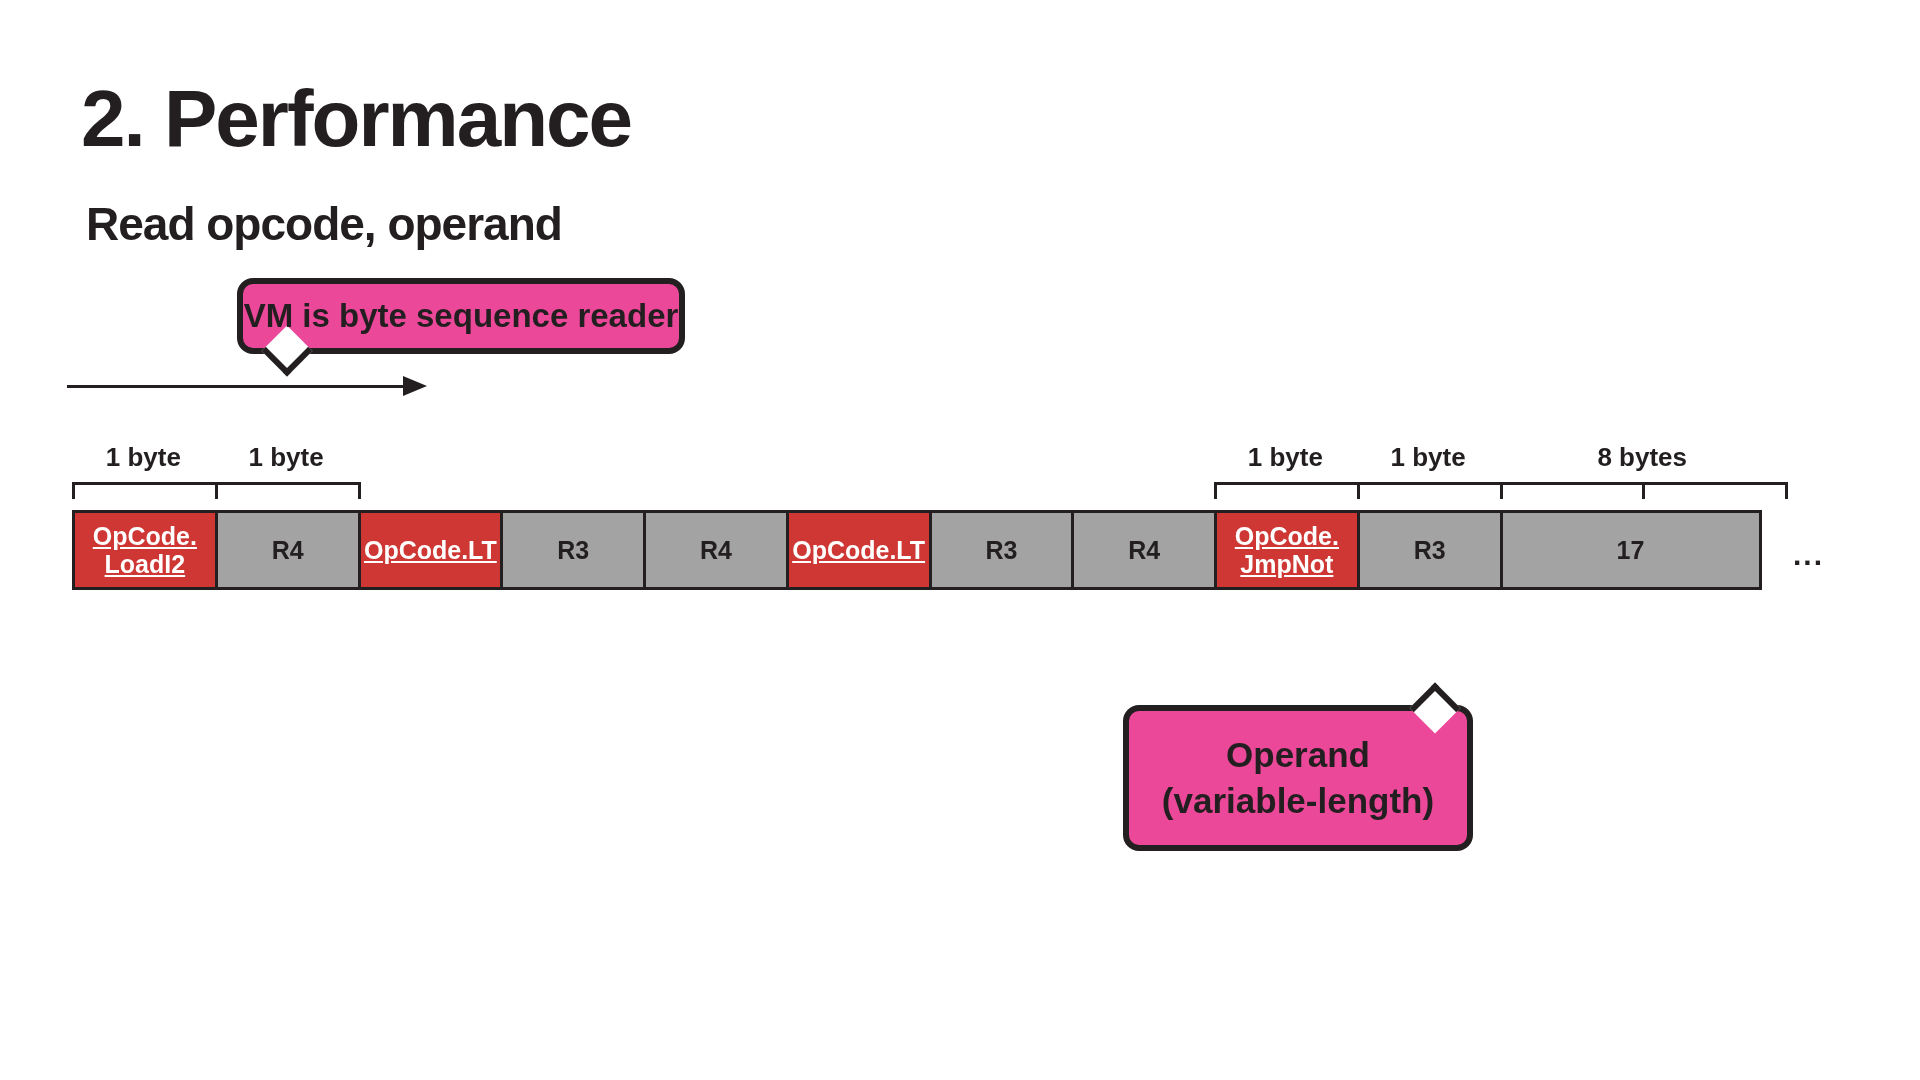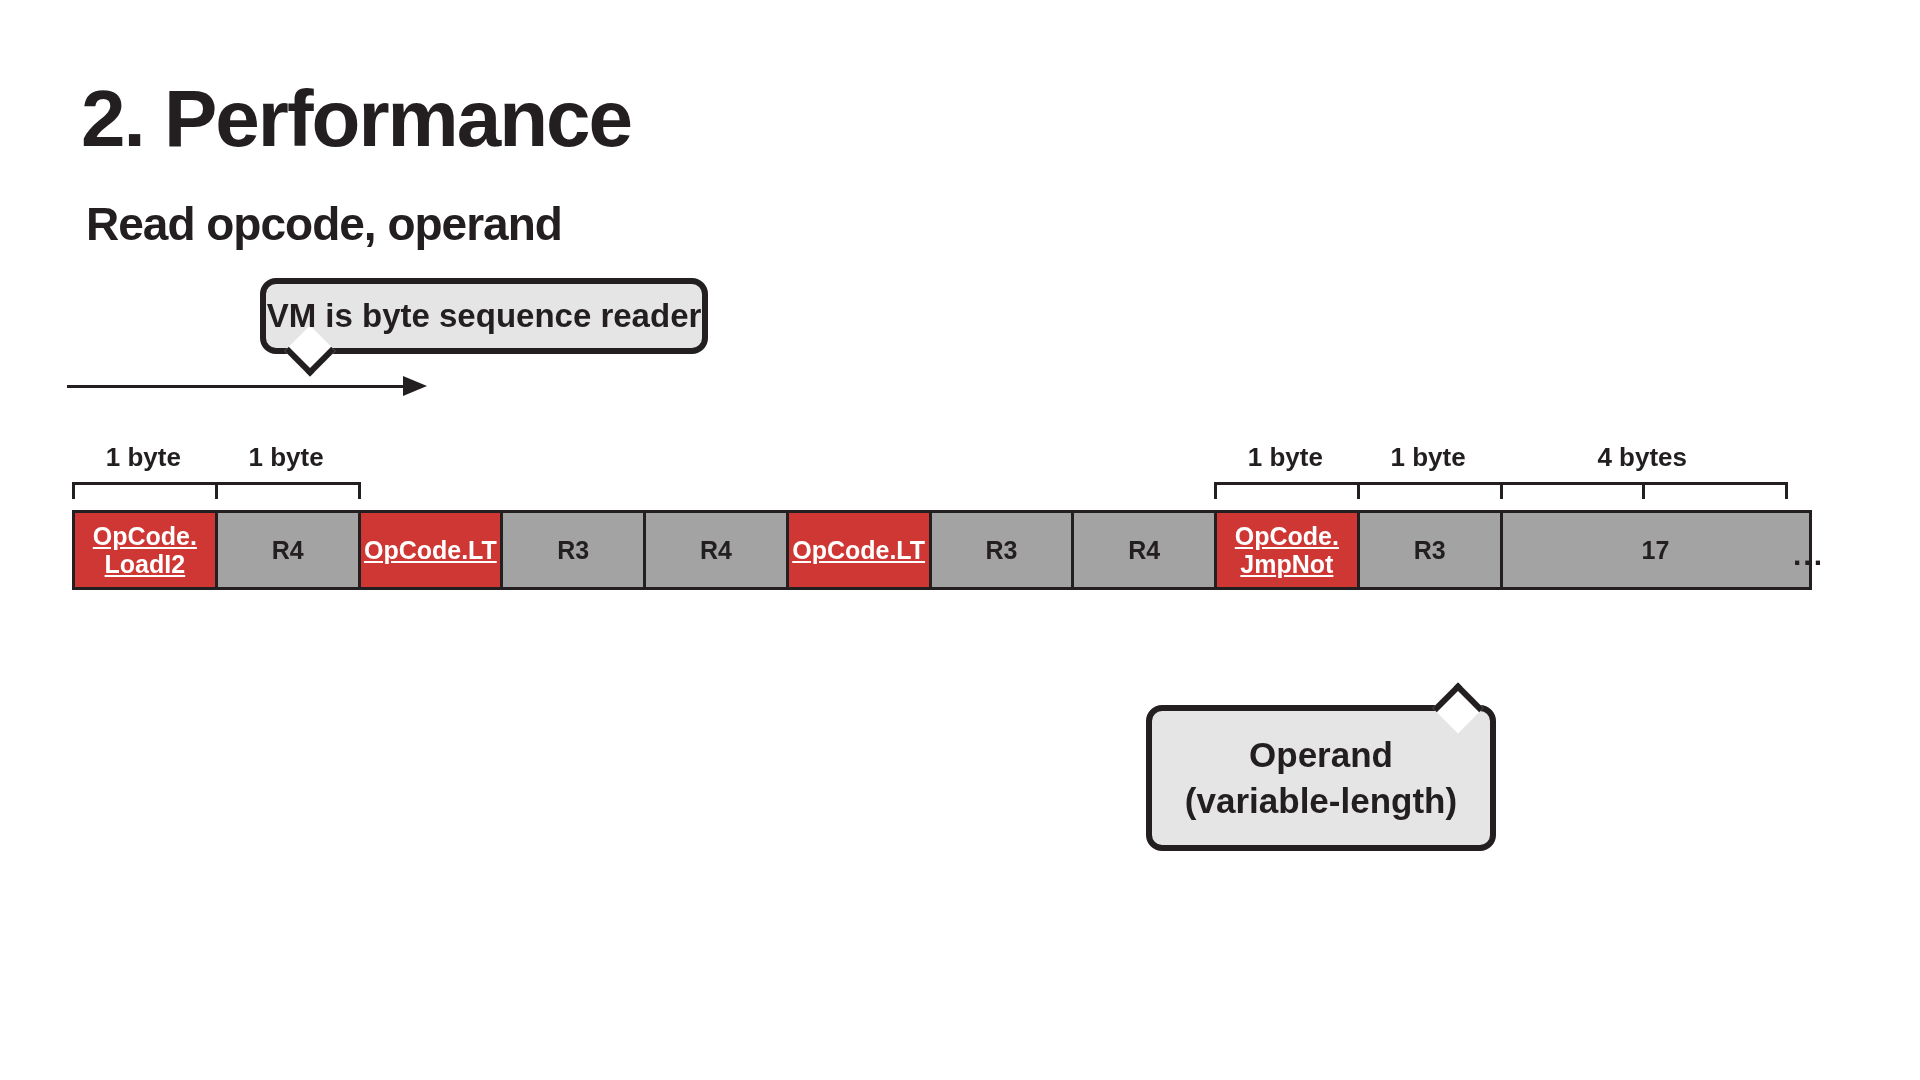--- a/index.html
+++ b/index.html
@@ -10,23 +10,23 @@
   }
   .title{
     position:absolute;left:78px;top:74px;margin:3px;
     font-size:80px;font-weight:800;letter-spacing:-2px;line-height:1.05;
   }
   .subtitle{
     position:absolute;left:82px;top:196px;margin:4px;
     font-size:46px;font-weight:700;letter-spacing:-1px;line-height:1.05;
   }
   .bubble{
-    position:absolute;background:#e5e5e5;border:6px solid var(--ink);border-radius:16px;
+    position:absolute;background:#ec4899;border:6px solid var(--ink);border-radius:16px;
     display:flex;align-items:center;justify-content:center;
-    font-weight:700;text-align:center;box-sizing:border-box;margin-left:23px;
+    font-weight:700;text-align:center;box-sizing:border-box;
   }
   .bubble-reader{left:237px;top:278px;width:448px;height:76px;font-size:33px;}
   .bubble-operand{left:1123px;top:705px;width:350px;height:146px;font-size:35px;line-height:46px;}
   .bubble .text{white-space:pre-line;position:relative;z-index:2;}
   .tail{position:absolute;background:#fff;width:30px;height:30px;transform:rotate(45deg);z-index:1;}
   .tail-down{bottom:-21px;left:26px;border-right:6px solid var(--ink);border-bottom:6px solid var(--ink);}
   .tail-up{top:-21px;left:288px;border-left:6px solid var(--ink);border-top:6px solid var(--ink);}
   .arrow-line{position:absolute;left:67px;top:385px;width:338px;height:3px;background:var(--ink);}
   .arrow-head{
     position:absolute;left:403px;top:376px;width:0;height:0;
@@ -67,38 +67,38 @@
       <div class="cell" style="left: 214.75px; width: 145.75px;">R4</div>
       <div class="cell opcode" style="left: 357.5px; width: 145.75px;">OpCode.LT</div>
       <div class="cell" style="left: 500.25px; width: 145.75px;">R3</div>
       <div class="cell" style="left: 643px; width: 145.75px;">R4</div>
       <div class="cell opcode" style="left: 785.75px; width: 145.75px;">OpCode.LT</div>
       <div class="cell" style="left: 928.5px; width: 145.75px;">R3</div>
       <div class="cell" style="left: 1071.25px; width: 145.75px;">R4</div>
       <div class="cell opcode" style="left: 1214px; width: 145.75px;">OpCode.
 JmpNot</div>
       <div class="cell" style="left: 1356.75px; width: 145.75px;">R3</div>
-      <div class="cell" style="left: 1499.5px; width: 312px;">17</div>
+      <div class="cell" style="left: 1499.5px; width: 262px;">17</div>
     </div>
   <div class="layer" id="rulers">
       <div class="ruler-line" style="left: 72px; width: 288.5px;"></div>
       <div class="ruler-tick" style="left: 72px;"></div>
       <div class="ruler-tick" style="left: 214.75px;"></div>
       <div class="ruler-tick" style="left: 357.5px;"></div>
       <div class="ruler-label" style="left: 53.375px;">1 byte</div>
       <div class="ruler-label" style="left: 196.125px;">1 byte</div>
       <div class="ruler-line" style="left: 1214px; width: 574px;"></div>
       <div class="ruler-tick" style="left: 1214px;"></div>
       <div class="ruler-tick" style="left: 1356.75px;"></div>
       <div class="ruler-tick" style="left: 1499.5px;"></div>
       <div class="ruler-tick" style="left: 1642.25px;"></div>
       <div class="ruler-tick" style="left: 1785px;"></div>
       <div class="ruler-label" style="left: 1195.38px;">1 byte</div>
       <div class="ruler-label" style="left: 1338.12px;">1 byte</div>
-      <div class="ruler-label" style="left: 1552.25px;">4 bytes</div>
+      <div class="ruler-label" style="left: 1552.25px;">8 bytes</div>
     </div>
 
   <div class="ellipsis">...</div>
 
   <div class="bubble bubble-operand">
     <span class="text">Operand
 (variable-length)</span>
     <span class="tail tail-up"></span>
   </div>
 

